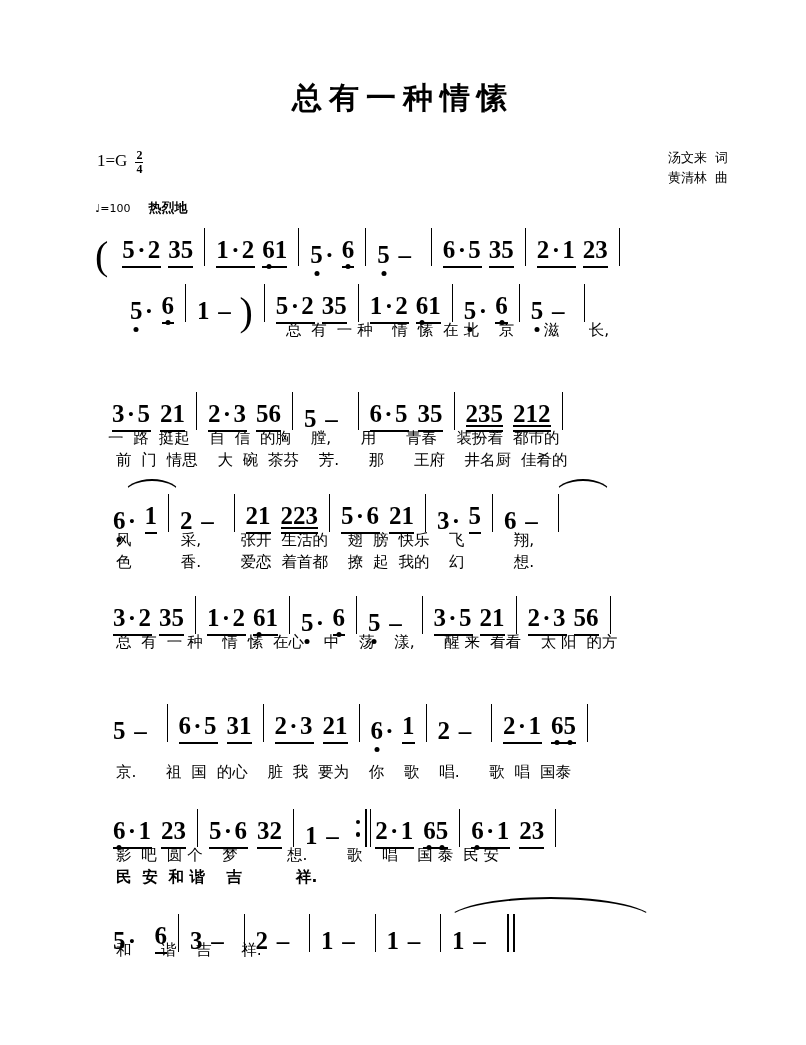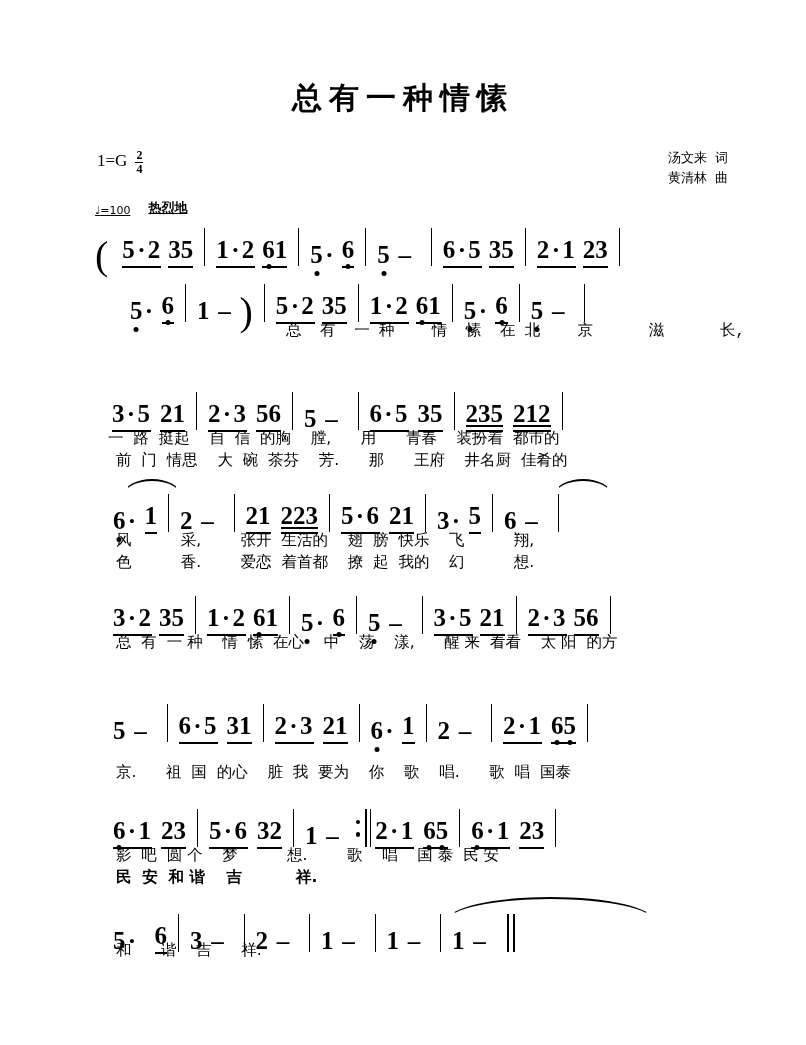--- a/index.html
+++ b/index.html
@@ -67,24 +67,23 @@
     font-family: "DejaVu Sans", sans-serif;
   }
   .credits span.role { margin-left: 8px; }
 
   .tempo {
     position: absolute;
     left: 95px;
     top: 199px;
     font-size: 11px;
     display: flex;
-    align-items: flex-end;
+    align-items: center;
     gap: 18px;
     font-family: "DejaVu Sans", sans-serif;
-    text-decoration: underline;
   }
   .tempo .bpm { letter-spacing: 0px; }
   .tempo .mood { font-size: 13px; font-weight: 700; }
 
   
   .system {
     position: absolute;
     left: 0;
     width: 806px;
   }
@@ -406,21 +405,21 @@
         </div>
         <span class="barline"></span>
         <div class="measure">
           <span class="note lo">5</span>
             <span class="dash">–</span>
         </div>
         <span class="barline"></span>
       </div>
     </div>
   </div>
-  <div class="lyrics" style="top:320px;left:286px;font-family:Liberation Mono, monospace;">总  有  一 种    情  愫  在 北    京      滋      长,</div>
+  <div class="lyrics" style="top:320px;left:286px;">总  有  一 种    情  愫  在 北    京      滋      长,</div>
 
   <div class="system" style="top:386px;left:112px;">
     <div class="row">
       <div class="notes">
         <div class="measure">
           <span class="grp u1">
               <span class="note">3</span>
               <span class="dot">·</span>
               <span class="note ul1">5</span>
             </span>

